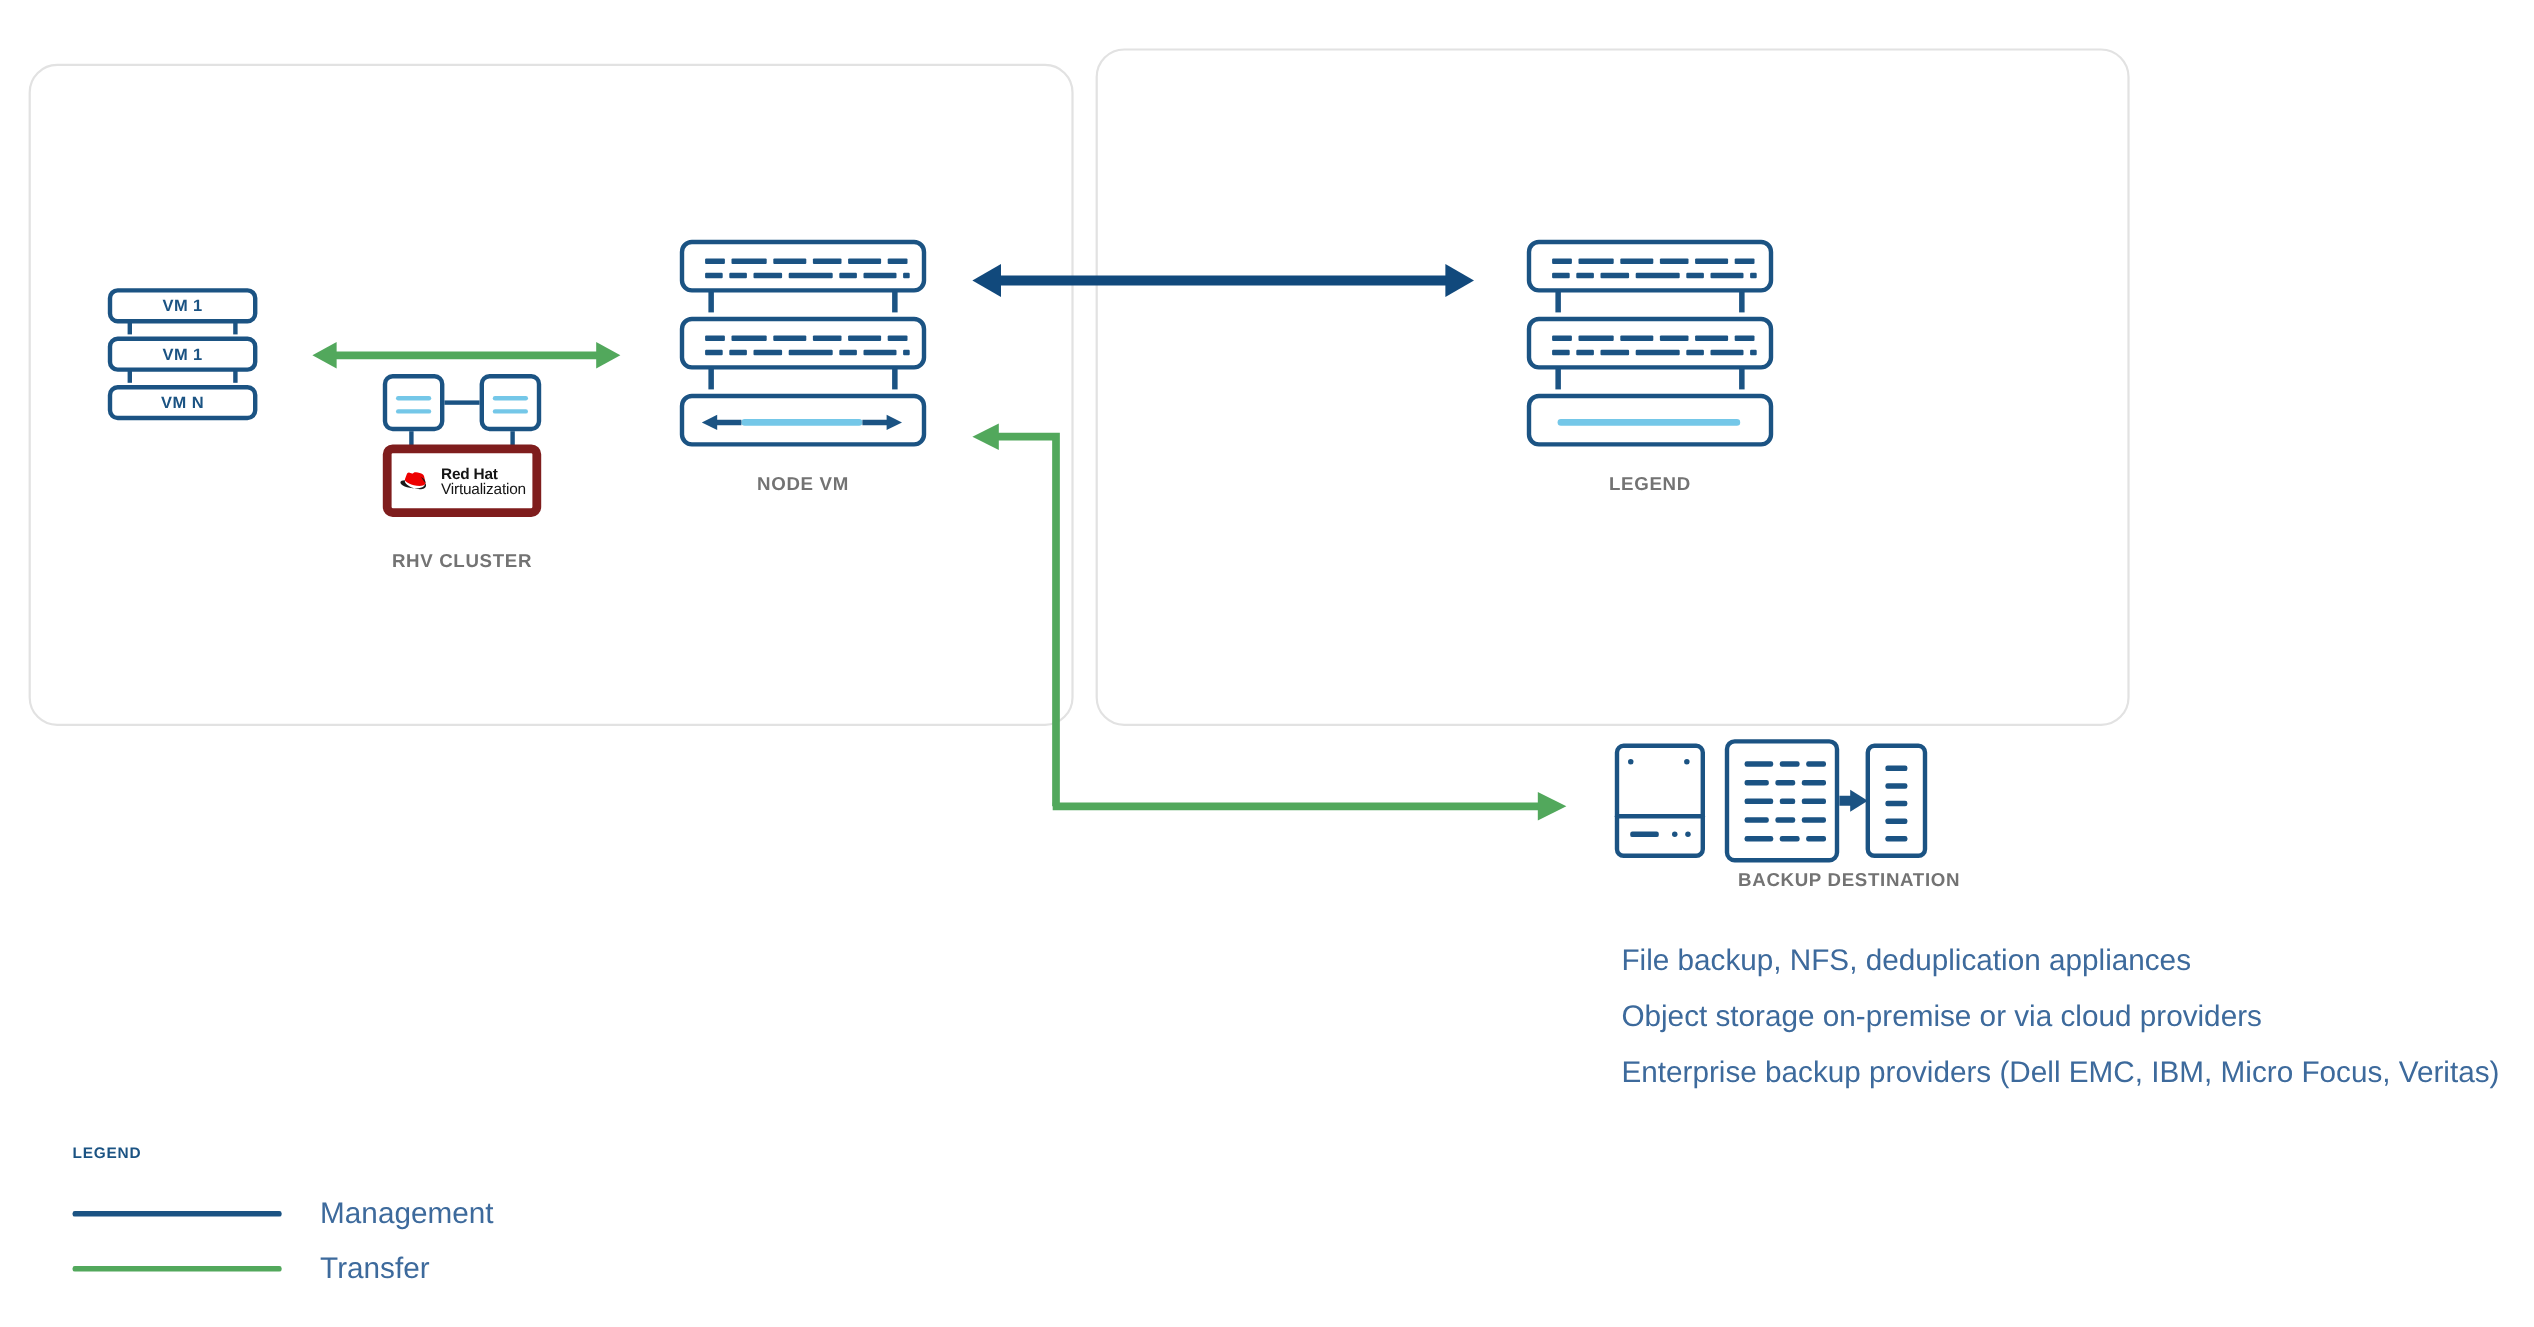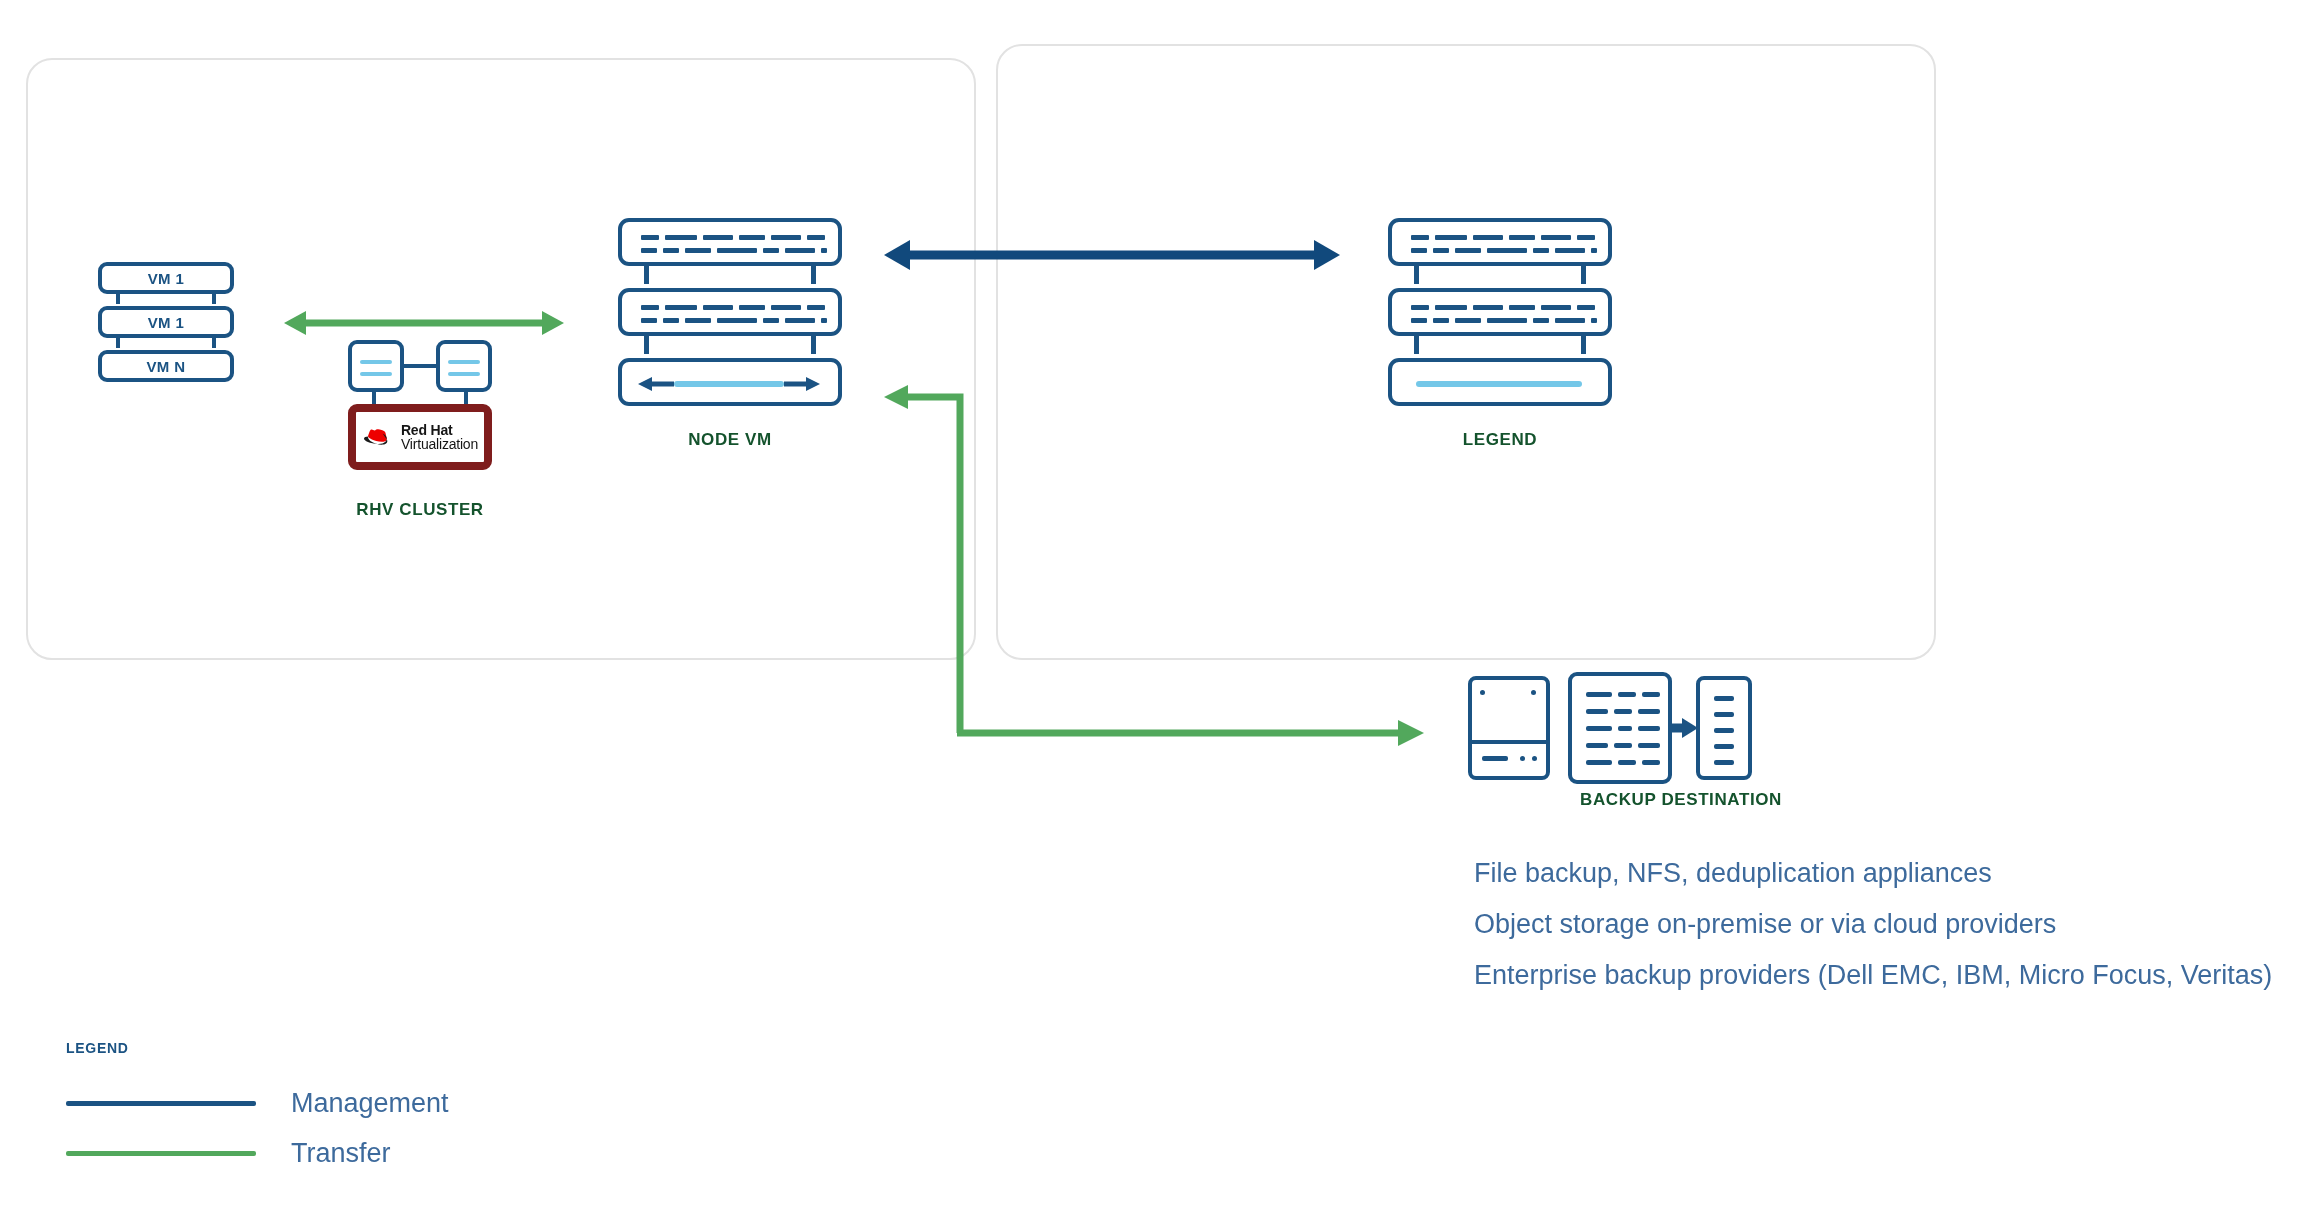--- a/index.html
+++ b/index.html
@@ -29,21 +29,21 @@
   }
   #panel-rhv { left: 26px;  top: 58px; width: 950px; height: 602px; }
   #panel-srv { left: 996px; top: 44px; width: 940px; height: 616px; }
 
   .node {
     position: absolute;
   }
   .caption {
     position: absolute;
     font-weight: bold;
-    color: #14532d;
+    color: #737373;
     letter-spacing: 0.6px;
     text-align: center;
     white-space: nowrap;
   }
   .cap-lg { font-size: 17px; }
 
   
   #vm-stack { left: 98px; top: 262px; width: 136px; height: 120px; }
   .vm-box {
     position: absolute;

